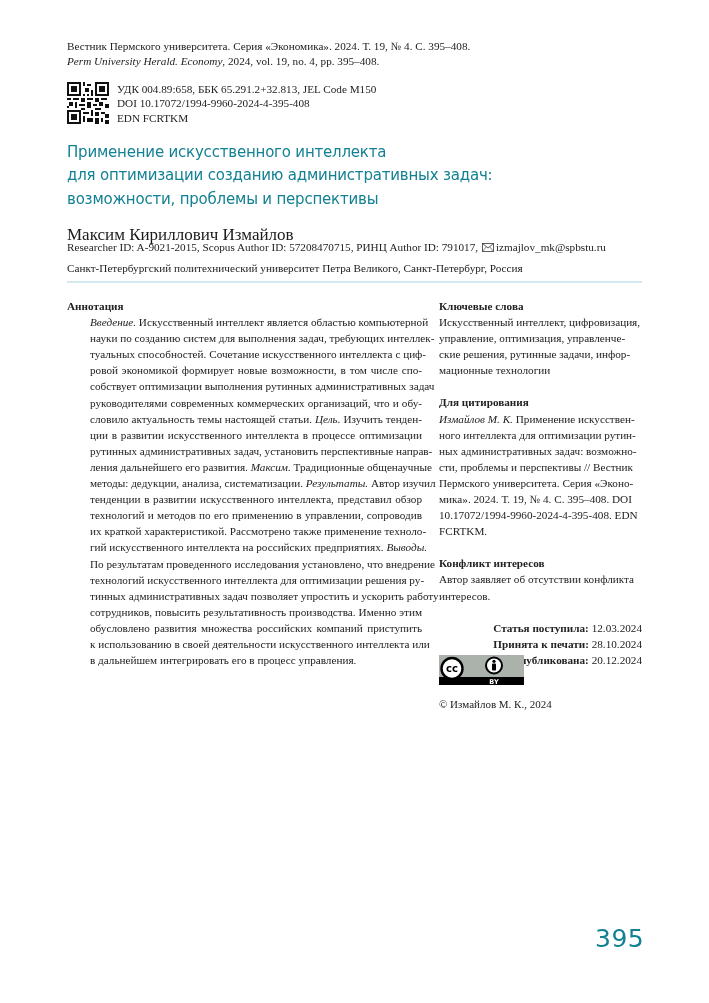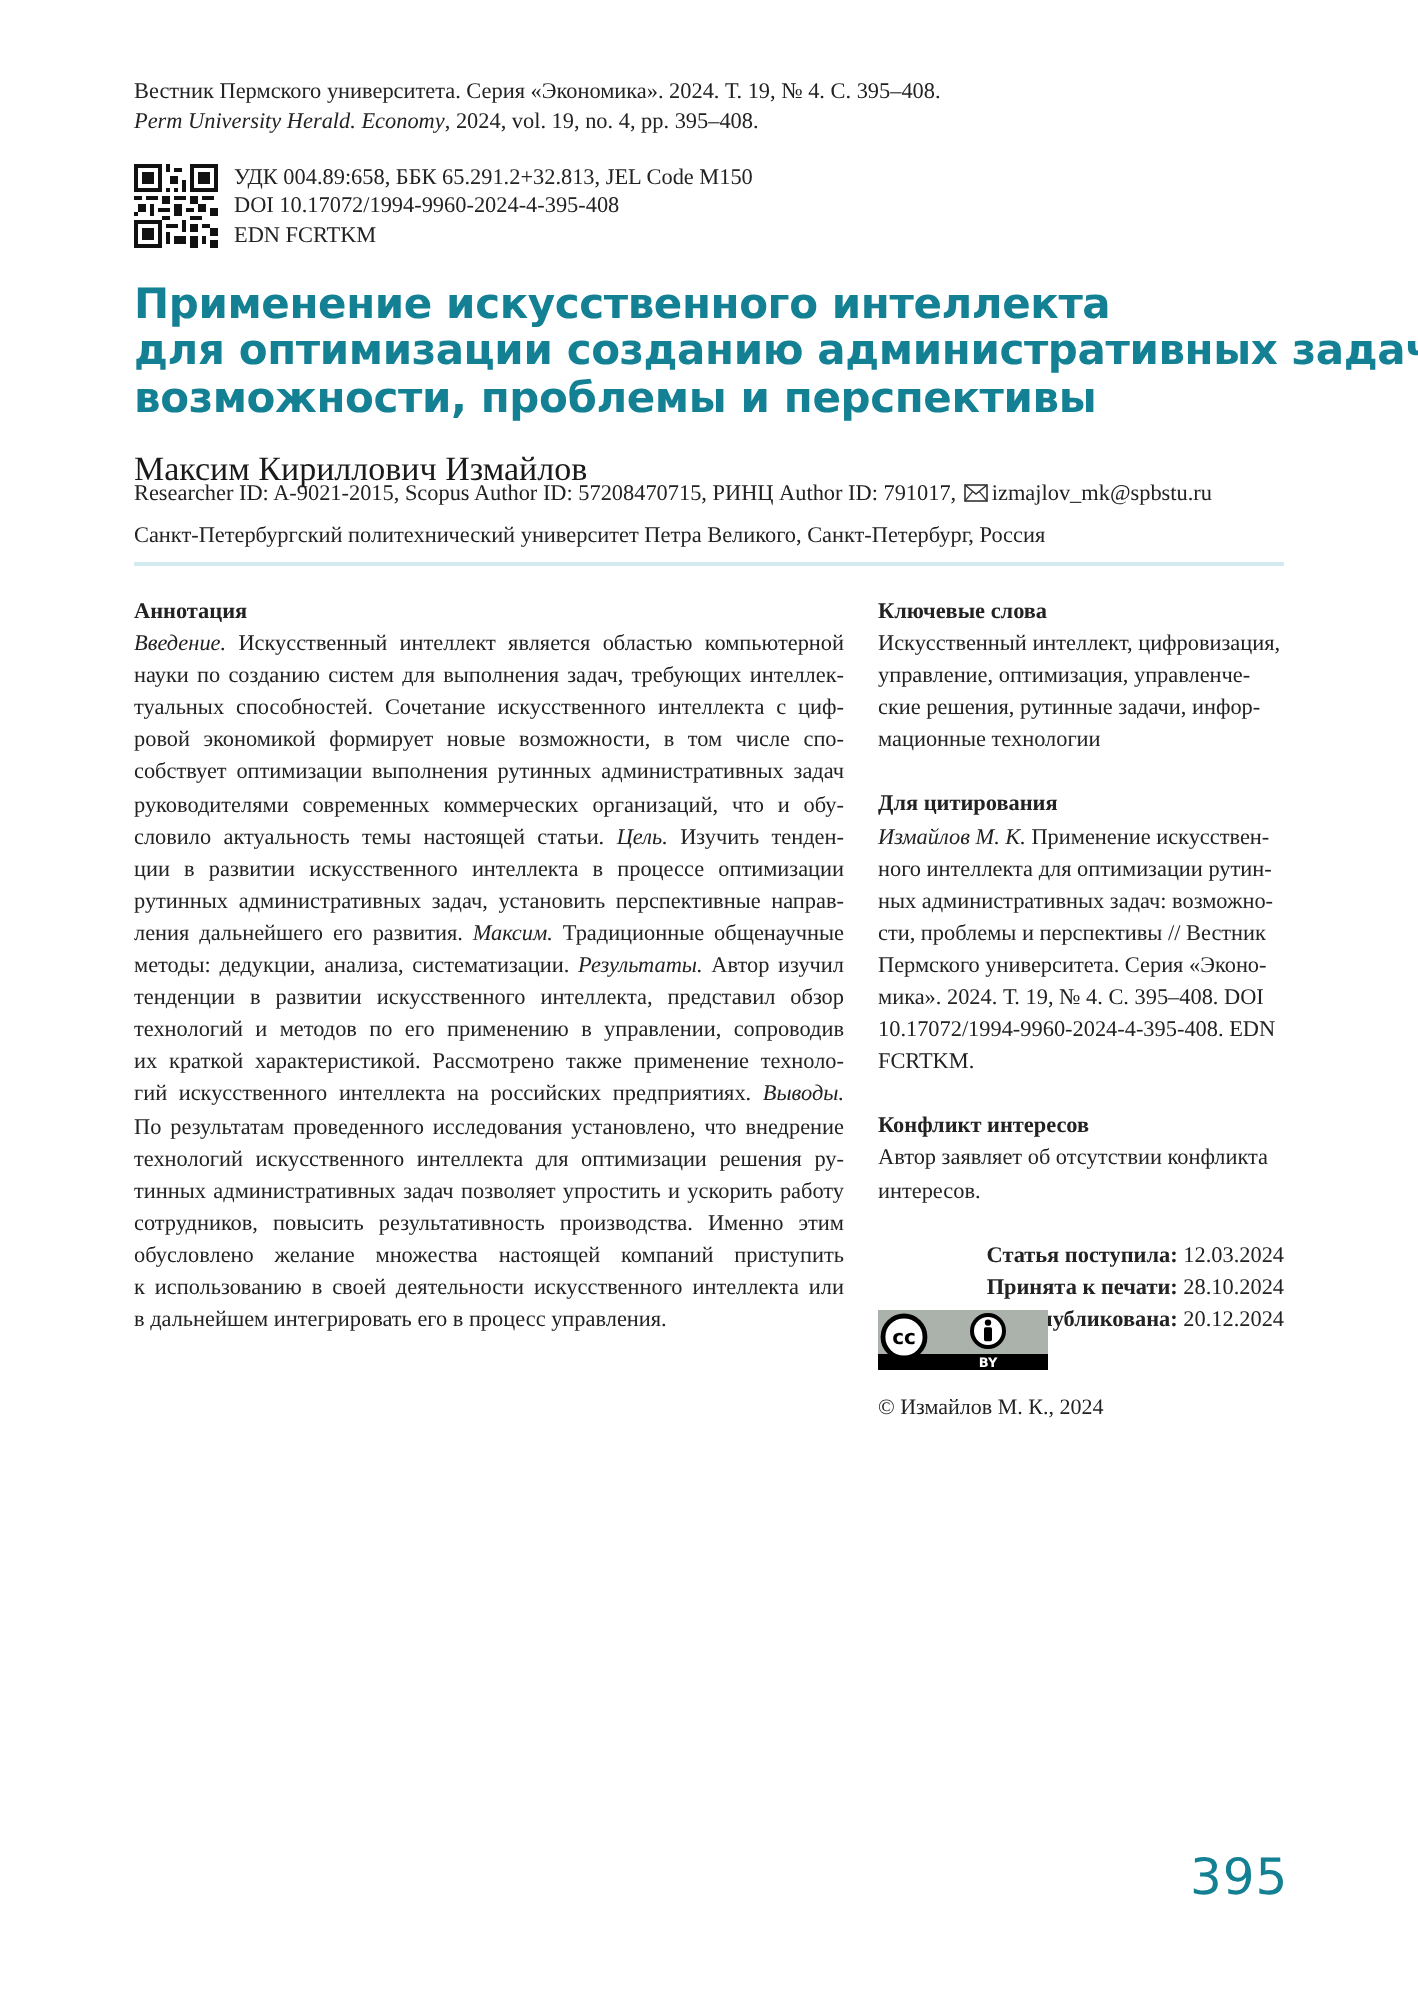--- a/index.html
+++ b/index.html
@@ -8,36 +8,36 @@
   .page { position: absolute; left: 0; top: 0; width: 709px; height: 1003px; }
 
   .hdr { position: absolute; left: 67px; top: 39px; font-size: 11.2px; line-height: 15px; color: #222; }
   .hdr .it { font-style: italic; }
 
   .meta { position: absolute; left: 67px; top: 82px; height: 44px; }
   .qr { position: absolute; left: 0; top: 0; width: 42px; height: 42px; }
   .meta-lines { position: absolute; left: 50px; top: 0; font-size: 11.2px; line-height: 14.3px; white-space: nowrap; color: #222; }
 
   .title { position: absolute; left: 67px; top: 141px; width: 560px; font-family: "DejaVu Sans", "Liberation Sans", sans-serif;
-           font-weight: bold; font-size: 21px; line-height: 23.3px; color: #138193; letter-spacing: -0.2px; }
+           font-weight: normal; font-size: 15px; line-height: 23.3px; color: #138193; letter-spacing: -0.2px; }
   .title div { white-space: nowrap; }
 
   .author { position: absolute; left: 67px; top: 225px; font-weight: normal; font-size: 17px; color: #1a1a1a; }
   .ids { position: absolute; left: 67px; top: 241px; font-size: 11.2px; white-space: nowrap; color: #222; }
   .ids .mail { display: inline-block; vertical-align: -1px; width: 12px; height: 9px; margin: 0 2px 0 1px; }
   .affil { position: absolute; left: 67px; top: 262px; font-size: 11.2px; white-space: nowrap; color: #222; }
 
   .rule { position: absolute; left: 67px; top: 281px; width: 575px; height: 2px; background: #d3ebf0; }
 
   .col-left { position: absolute; left: 67px; top: 298px; width: 355px; font-size: 11.2px; line-height: 16.1px; text-align: justify; color: #222; }
   .col-right { position: absolute; left: 439px; top: 298px; width: 203px; font-size: 11.2px; line-height: 16.1px; color: #222; }
   .sec-h { font-weight: bold; }
   .it { font-style: italic; }
   .blk { margin-bottom: 16px; }
-  .line { display: block; white-space: nowrap; text-align-last: justify; }
+  .line { display: block; white-space: nowrap; text-align-last: justify; margin-left: 23px; }
   .line.last { text-align-last: left; }
 
   .dates div { white-space: nowrap; text-align: right; }
   .dates b { font-weight: bold; }
 
   .cc { position: absolute; left: 439px; top: 655px; width: 85px; height: 30px; }
   .copy { position: absolute; left: 439px; top: 698px; font-size: 11px; color: #222; white-space: nowrap; }
 
   .pageno { position: absolute; left: 595px; top: 924px; font-family: "DejaVu Sans", "Liberation Sans", sans-serif;
             font-size: 25px; color: #138193; letter-spacing: 0.5px; }
@@ -141,21 +141,21 @@
         <span class="line"><span>ления дальнейшего его развития. </span><span class="it">Максим.</span><span> Традиционные общенаучные</span></span>
         <span class="line"><span>методы: дедукции, анализа, систематизации. </span><span class="it">Результаты.</span><span> Автор изучил</span></span>
         <span class="line"><span>тенденции в развитии искусственного интеллекта, представил обзор</span></span>
         <span class="line"><span>технологий и методов по его применению в управлении, сопроводив</span></span>
         <span class="line"><span>их краткой характеристикой. Рассмотрено также применение техноло-</span></span>
         <span class="line"><span>гий искусственного интеллекта на российских предприятиях. </span><span class="it">Выводы.</span></span>
         <span class="line"><span>По результатам проведенного исследования установлено, что внедрение</span></span>
         <span class="line"><span>технологий искусственного интеллекта для оптимизации решения ру-</span></span>
         <span class="line"><span>тинных административных задач позволяет упростить и ускорить работу</span></span>
         <span class="line"><span>сотрудников, повысить результативность производства. Именно этим</span></span>
-        <span class="line"><span>обусловлено желание множества настоящей компаний приступить</span></span>
+        <span class="line"><span>обусловлено развития множества российских компаний приступить</span></span>
         <span class="line"><span>к использованию в своей деятельности искусственного интеллекта или</span></span>
         <span class="line last"><span>в дальнейшем интегрировать его в процесс управления.</span></span>
       </div>
   </div>
 
   <div class="col-right">
     <div class="blk">
       <div class="sec-h">Ключевые слова</div>
       <div>Искусственный интеллект, цифровизация,</div>
       <div>управление, оптимизация, управленче-</div>

